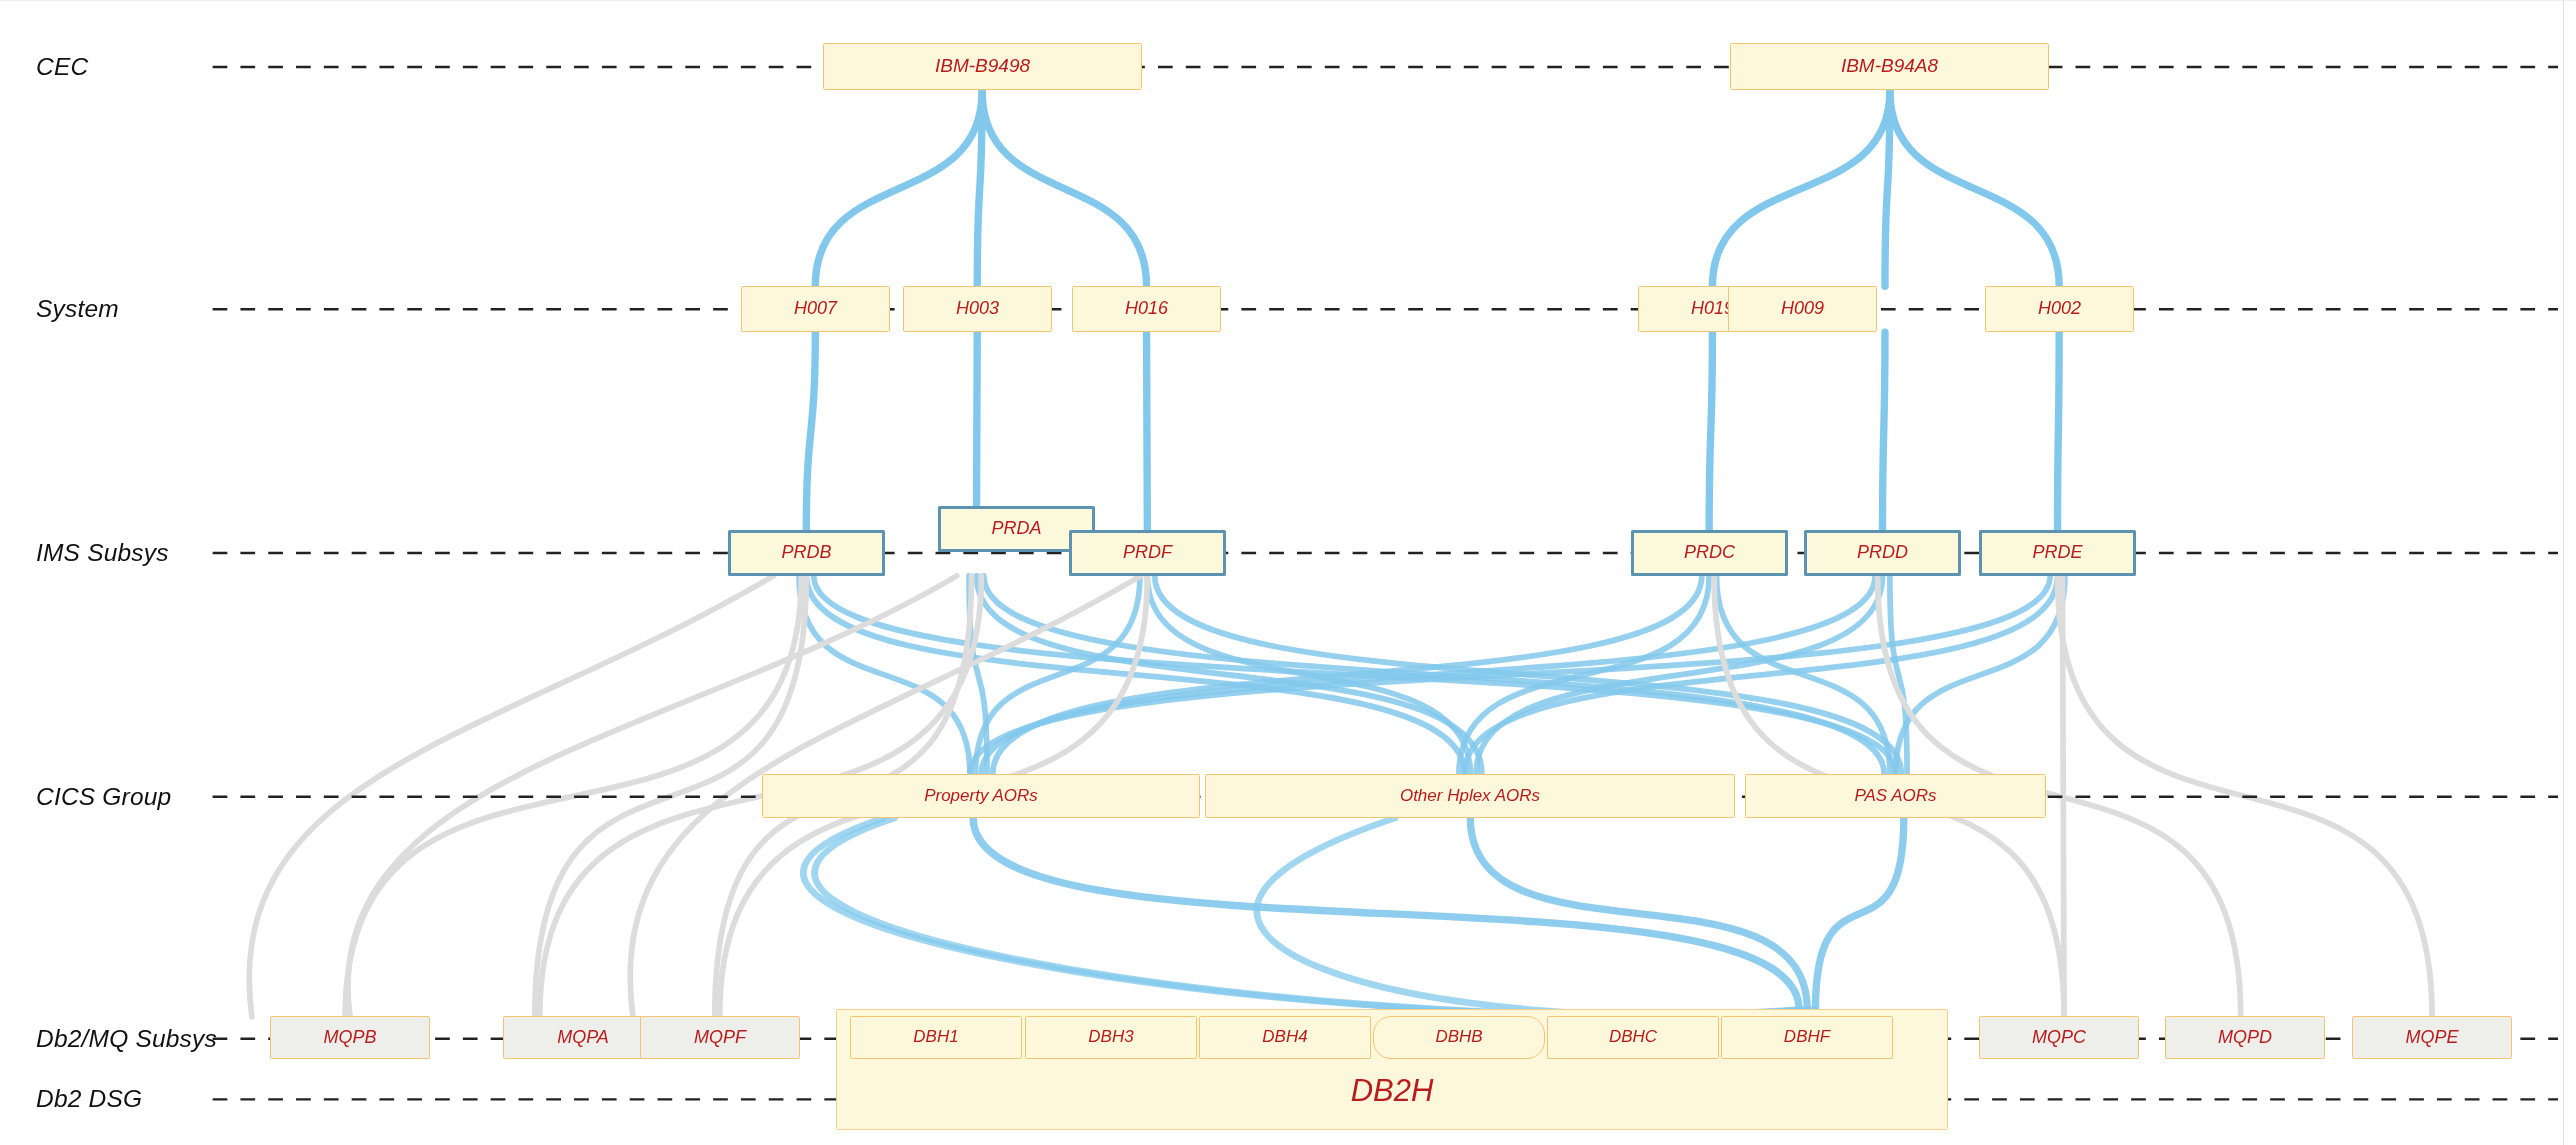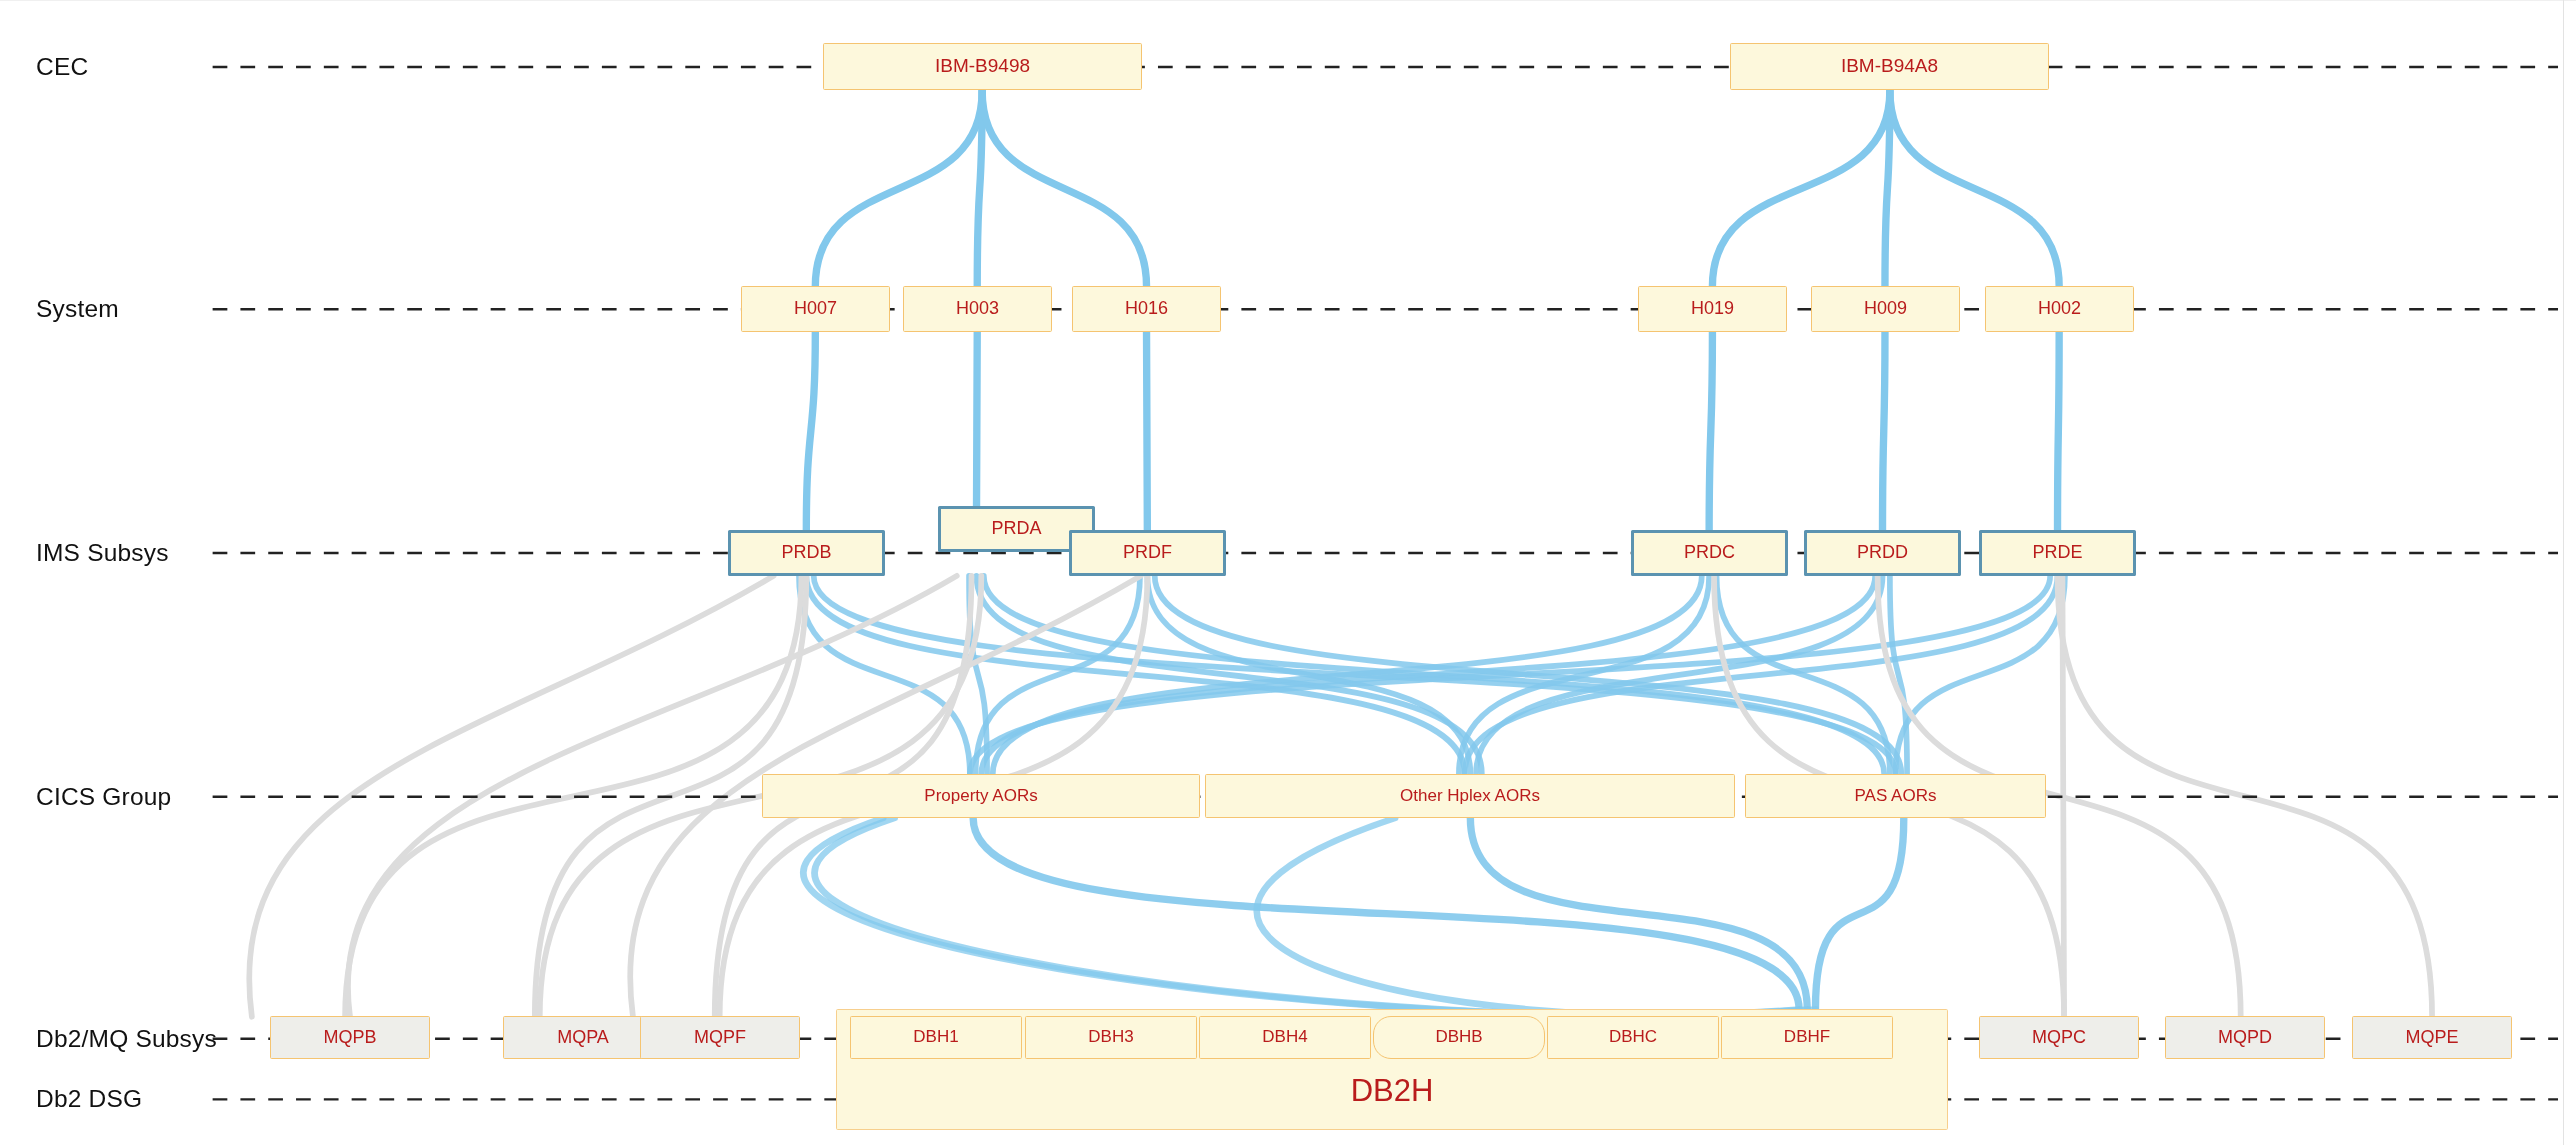--- a/index.html
+++ b/index.html
@@ -24,20 +24,21 @@
     height: 1146px;
   }
   #edge-layer { z-index: 1; }
   #row-layer  { z-index: 2; }
   #node-layer {
     position: absolute;
     left: 0; top: 0;
     width: 2576px;
     height: 1142px;
     z-index: 3;
+    font-style: italic;
   }
 
   .row-label {
     position: absolute;
     font-size: 24.5px;
     color: #111111;
     white-space: nowrap;
     letter-spacing: 0.2px;
     transform: translateY(-50%);
   }
@@ -177,21 +178,21 @@
       <div class="row-label" style="left: 36px; top: 797px;">CICS Group</div>
       <div class="row-label" style="left: 36px; top: 1039px;">Db2/MQ Subsys</div>
       <div class="row-label" style="left: 36px; top: 1099px;">Db2 DSG</div>
       <div class="node group" style="left: 836px; top: 1009px; width: 1112px; height: 121px;">DB2H</div>
       <div class="node cec" style="left: 823px; top: 43px; width: 319px; height: 47px;">IBM-B9498</div>
       <div class="node cec" style="left: 1730px; top: 43px; width: 319px; height: 47px;">IBM-B94A8</div>
       <div class="node system" style="left: 741px; top: 286px; width: 149px; height: 46px;">H007</div>
       <div class="node system" style="left: 903px; top: 286px; width: 149px; height: 46px;">H003</div>
       <div class="node system" style="left: 1072px; top: 286px; width: 149px; height: 46px;">H016</div>
       <div class="node system" style="left: 1638px; top: 286px; width: 149px; height: 46px;">H019</div>
-      <div class="node system" style="left: 1811px; top: 286px; width: 149px; height: 46px;">H009</div>
+      <div class="node system" style="left: 1728px; top: 286px; width: 149px; height: 46px;">H009</div>
       <div class="node system" style="left: 1985px; top: 286px; width: 149px; height: 46px;">H002</div>
       <div class="node ims" style="left: 728px; top: 530px; width: 157px; height: 46px;">PRDB</div>
       <div class="node ims" style="left: 898px; top: 506px; width: 157px; height: 46px; margin-left: 40px;">PRDA</div>
       <div class="node ims" style="left: 1069px; top: 530px; width: 157px; height: 46px;">PRDF</div>
       <div class="node ims" style="left: 1631px; top: 530px; width: 157px; height: 46px;">PRDC</div>
       <div class="node ims" style="left: 1804px; top: 530px; width: 157px; height: 46px;">PRDD</div>
       <div class="node ims" style="left: 1979px; top: 530px; width: 157px; height: 46px;">PRDE</div>
       <div class="node cics" style="left: 762px; top: 774px; width: 438px; height: 44px;">Property AORs</div>
       <div class="node cics" style="left: 1205px; top: 774px; width: 530px; height: 44px;">Other Hplex AORs</div>
       <div class="node cics" style="left: 1745px; top: 774px; width: 301px; height: 44px;">PAS AORs</div>

